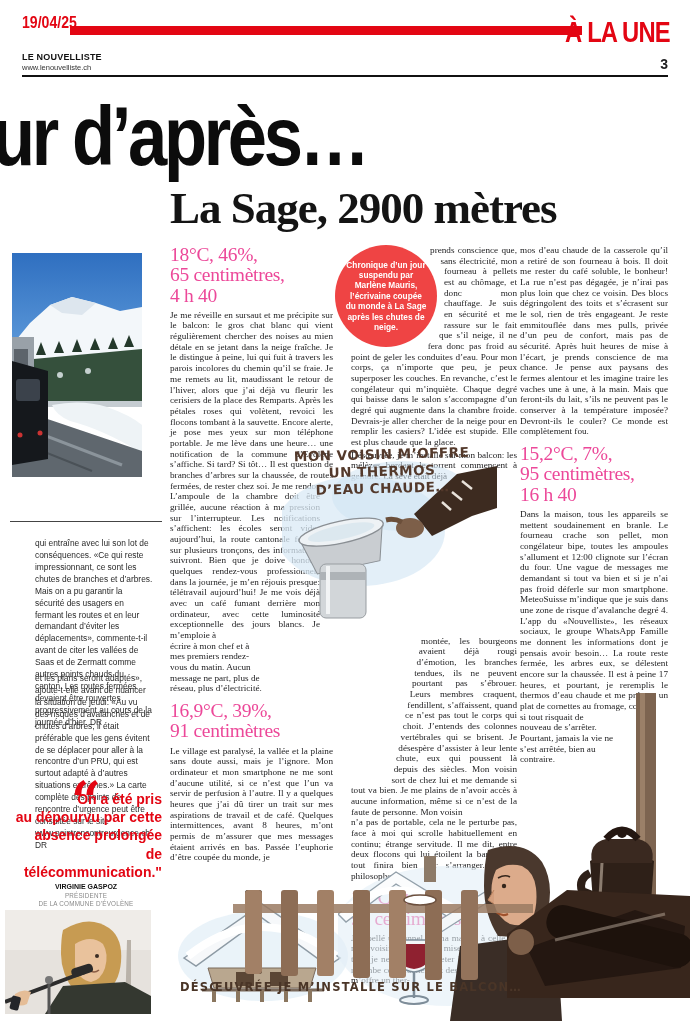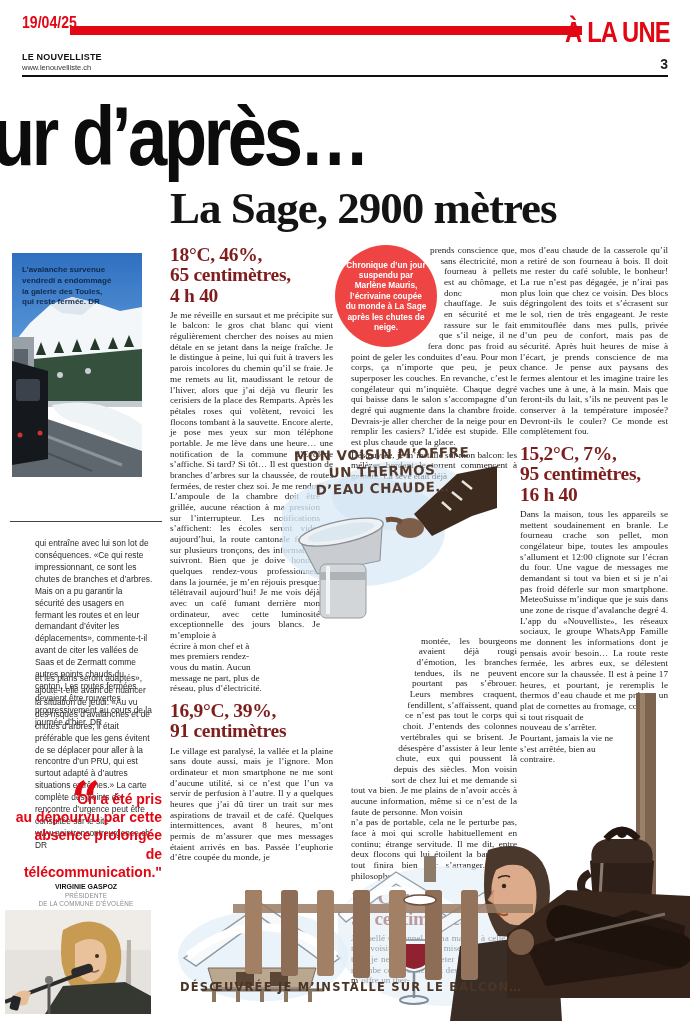--- a/index.html
+++ b/index.html
@@ -38,21 +38,21 @@
         font-family:"Liberation Sans",sans-serif;font-weight:800;font-size:7px;color:#111;}
   .quote-role{position:absolute;left:0;width:152px;text-align:center;
         font-family:"Liberation Sans",sans-serif;font-size:6.3px;color:#8a8a8a;letter-spacing:.2px;}
   .quote-role1{top:642px;} .quote-role2{top:650px;}
   .s-photo2{position:absolute;left:-5px;top:660px;width:146px;height:104px;overflow:hidden;}
   
   .main{position:absolute;left:170px;top:188px;width:500px;height:836px;}
   .art-title{position:absolute;left:0;top:-6px;font-weight:700;font-size:45px;letter-spacing:-1px;color:#141414;}
   .col{position:absolute;top:57px;}
   .col1{left:0;width:163px;} .col2{left:181px;width:166px;} .col3{left:350px;width:148px;}
-  .temp-head{font-weight:700;font-size:19.5px;line-height:1.04;letter-spacing:-.3px;color:#7f1d1d;
+  .temp-head{font-weight:400;font-size:19.5px;line-height:1.04;letter-spacing:-.3px;color:#ec4899;
         white-space:pre-line;margin:7px 0 4px;}
   .temp-head.first{margin-top:0;}
   .body{font-size:9.2px;line-height:1.16;text-align:justify;hyphens:auto;}
   .body + .body{text-indent:0;}
   .narrow150{width:150px;} .narrow92{width:92px;} .narrow95{width:95px;}
   .chronicle{float:left;width:102px;height:102px;border-radius:50%;background:#ef4444;
         shape-outside:circle(53px at 50% 50%);margin:0 7px 3px -16px;
         display:flex;align-items:center;justify-content:center;}
   .chronicle-inner{width:84px;text-align:center;font-family:"Liberation Sans",sans-serif;
         font-weight:700;font-size:8.3px;line-height:1.25;color:#fff;}
@@ -117,24 +117,20 @@
         <path d="M0,154 L130,198 L130,224 L0,224 Z" fill="#5f676e"></path>
         <path d="M0,170 L110,212" stroke="#8b949b" stroke-width="3" fill="none"></path>
         <path d="M0,186 L80,218" stroke="#4a5157" stroke-width="2" fill="none"></path>
         <rect x="0" y="84" width="22" height="70" fill="#99a1a8"></rect>
         <rect x="2" y="96" width="14" height="44" fill="#5d646b"></rect>
         <path d="M0,108 L36,118 L36,206 L0,212 Z" fill="#15181c"></path>
         <rect x="4" y="126" width="24" height="22" rx="3" fill="#3b424b"></rect>
         <circle cx="8" cy="182" r="2.5" fill="#c33"></circle>
           <circle cx="28" cy="180" r="2.5" fill="#c33"></circle>
       </svg>
-      <div class="s-caption">L’avalanche survenue
-vendredi  a endommagé
-la galerie des Toules,
-qui reste fermée. DR</div>
     </div>
     <div class="s-rule"></div>
     <div class="s-para s-para1">qui entraîne avec lui son lot de conséquences. «Ce qui reste impressionnant, ce sont les chutes de branches et d’arbres. Mais on a pu garantir la sécurité des usagers en fermant les routes et en leur demandant d’éviter les déplacements», commente-t-il avant de citer les vallées de Saas et de Zermatt comme autres points chauds du canton. Les routes fermées devaient être rouvertes progressivement au cours de la journée d’hier. DR</div>
     <div class="s-para s-para2">et les plans seront adaptés», ajoute-t-elle avant de nuancer la situation de jeudi: «Au vu des risques d’avalanches et de chutes d’arbres, il était préférable que les gens évitent de se déplacer pour aller à la rencontre d’un PRU, qui est surtout adapté à d’autres situations extrêmes.» La carte complète des points de rencontre d’urgence peut être consultée sur le site www.pointrencontreurgence.ch DR</div>
     <div class="quote-mark">“</div>
     <div class="quote-text">On a été pris
 au dépourvu par cette
 absence prolongée
 de télécommunication."</div>
     <div class="quote-author">VIRGINIE GASPOZ</div>

